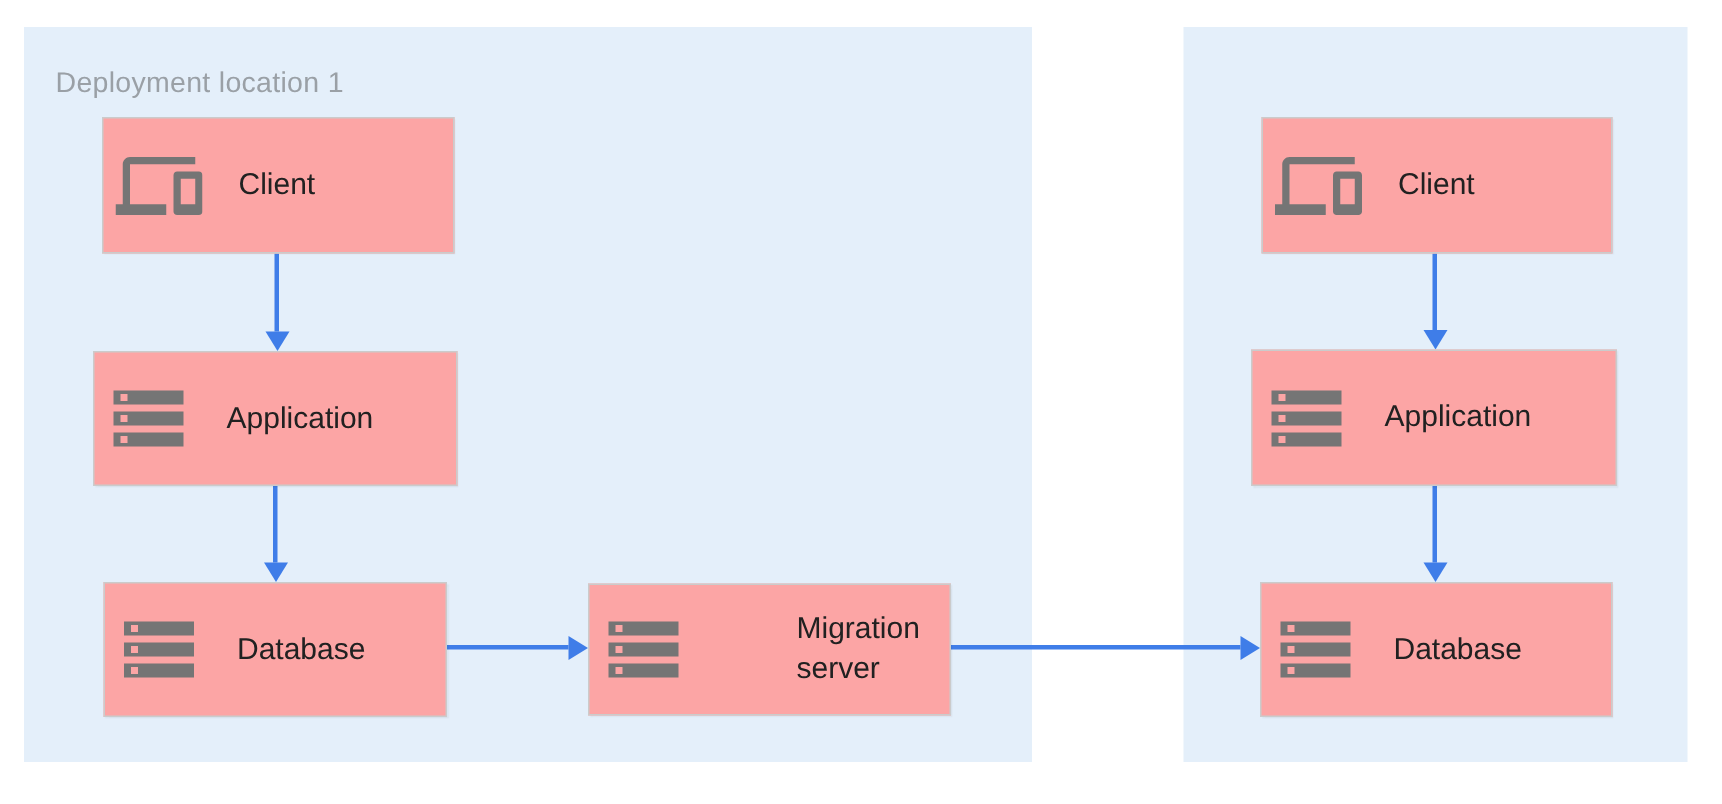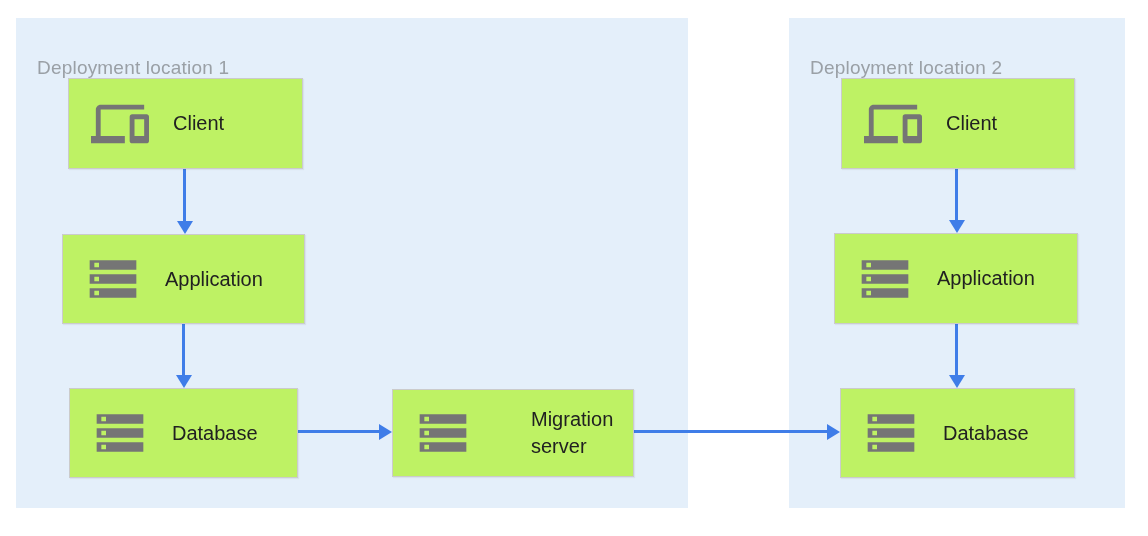--- a/index.html
+++ b/index.html
@@ -15,31 +15,30 @@
     position: absolute;
     background: #E4EFFA;
   }
   .region-title {
     position: absolute;
     font-size: 19px;
     line-height: 22px;
     color: #9AA0A6;
     letter-spacing: 0.2px;
     white-space: nowrap;
-    margin-top: 12px;
   }
   .node {
     position: absolute;
     box-sizing: border-box;
-    background: #bef264;
+    background: #fca5a5;
     border: 1px solid #CBCBCB;
     box-shadow: 1px 1px 1px rgba(0,0,0,0.05);
     display: flex;
     align-items: center;
-    padding-left: 22px;
+    padding-left: 8px;
   }
   .node .icon {
     flex: 0 0 auto;
     display: flex;
     align-items: center;
     justify-content: center;
     margin-right: 24px;
   }
   .node .icon svg { display: block; }
   .node-label {
@@ -87,21 +86,20 @@
 </style>
 </head>
 <body>
 
 <div class="canvas">
 
   <div class="region" style="left:16px; top:18px; width:672px; height:490px;"></div>
   <div class="region" style="left:789px; top:18px; width:336px; height:490px;"></div>
 
   <div class="region-title" style="left:37px; top:45px;">Deployment location 1</div>
-  <div class="region-title" style="left:810px; top:45px;">Deployment location 2</div>
 
   <div class="varrow" style="left:183px; top:169px; height:52px;"></div>
   <div class="varrow" style="left:182px; top:324px; height:51px;"></div>
   <div class="harrow" style="left:298px; top:430px; width:81px;"></div>
   <div class="harrow" style="left:634px; top:430px; width:193px;"></div>
   <div class="varrow" style="left:955px; top:169px; height:51px;"></div>
   <div class="varrow" style="left:955px; top:324px; height:51px;"></div>
 
   <div class="node" style="left:68px; top:78px; width:235px; height:91px;">
     <span class="icon">

